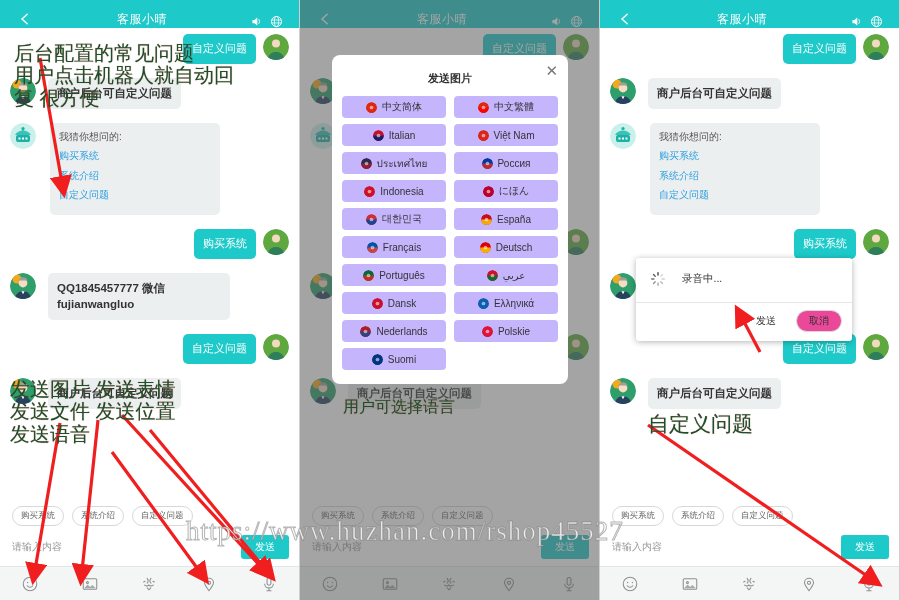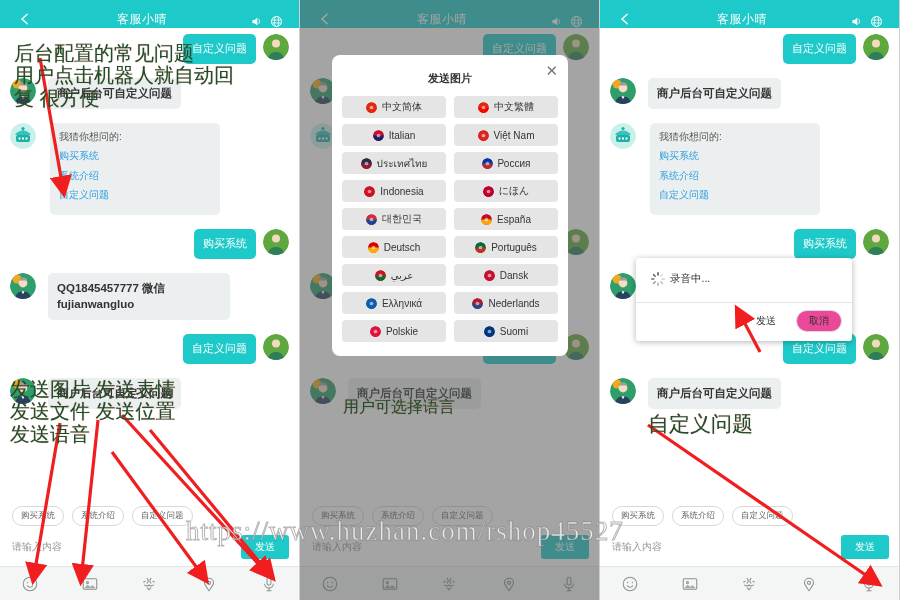--- a/index.html
+++ b/index.html
@@ -60,29 +60,29 @@
   .dim { position:absolute; inset:0; background:rgba(90,90,90,.55); }
 
   
   .langdlg { position:absolute; left:32px; top:55px; width:236px;
              background:#fff; border-radius:8px; padding:10px 10px 14px 10px; }
   .langdlg .dtitle { text-align:center; font-size:11px; color:#333;
                      margin:6px 0 10px 0; font-weight:bold; }
   .langdlg .dclose { position:absolute; right:10px; top:8px; font-size:15px;
                      color:#777; line-height:1; }
   .langgrid { display:grid; grid-template-columns:1fr 1fr; gap:6px 8px; }
-  .langbtn { background:#e5e5e5; border-radius:4px; height:22px; display:flex;
+  .langbtn { background:#c4b5fd; border-radius:4px; height:22px; display:flex;
              align-items:center; justify-content:center; gap:5px;
              font-size:10px; color:#333; }
   .flag { width:11px; height:11px; border-radius:50%; flex:0 0 11px; display:block; }
 
   
   .recdlg { position:absolute; left:36px; top:258px; width:216px; background:#fff;
             border-radius:3px; box-shadow:0 1px 6px rgba(0,0,0,.3); }
-  .recdlg .rtop { display:flex; align-items:center; gap:4px; padding:13px 14px 15px 14px;
+  .recdlg .rtop { display:flex; align-items:center; gap:16px; padding:13px 14px 15px 14px;
                   border-bottom:1px solid #e6e6e6; }
   .recdlg .rtext { font-size:10.5px; color:#333; }
   .recdlg .rbtns { display:flex; align-items:center; justify-content:flex-end;
                    gap:10px; padding:7px 10px 9px 10px; }
   .recdlg .rsend { color:#333; font-size:10px; padding:3px 10px; }
   .recdlg .rcancel { color:#333; font-size:10px; background:#ec4899; border:1px solid #d9d9d9;
                      border-radius:11px; padding:3px 12px; }
   .spin { width:16px; height:16px; }
 
   
@@ -520,20 +520,28 @@
             </svg>
             <span>대한민국</span>
           </div>
           <div class="langbtn">
             <svg class="flag" viewBox="0 0 20 20">
               <circle cx="10" cy="10" r="10" fill="#C60B1E"></circle>
               <path d="M0 10 a10 10 0 0 0 20 0 z" fill="#FFC400" opacity=".85"></path>
               <circle cx="10" cy="10" r="3.4" fill="#fff" opacity=".55"></circle>
             </svg>
             <span>España</span>
+          </div>
+          <div class="langbtn">
+            <svg class="flag" viewBox="0 0 20 20">
+              <circle cx="10" cy="10" r="10" fill="#0055A4"></circle>
+              <path d="M0 10 a10 10 0 0 0 20 0 z" fill="#EF4135" opacity=".85"></path>
+              <circle cx="10" cy="10" r="3.4" fill="#fff" opacity=".55"></circle>
+            </svg>
+            <span>Français</span>
           </div>
           <div class="langbtn">
             <svg class="flag" viewBox="0 0 20 20">
               <circle cx="10" cy="10" r="10" fill="#DD0000"></circle>
               <path d="M0 10 a10 10 0 0 0 20 0 z" fill="#FFCE00" opacity=".85"></path>
               <circle cx="10" cy="10" r="3.4" fill="#fff" opacity=".55"></circle>
             </svg>
             <span>Deutsch</span>
           </div>
           <div class="langbtn">

